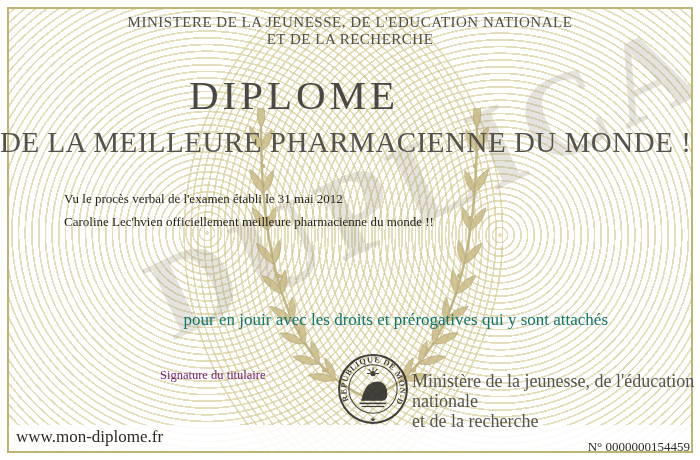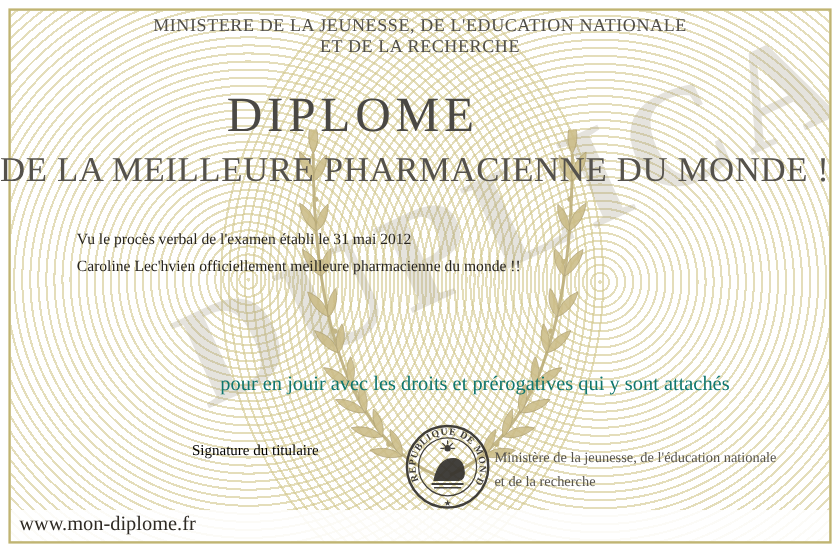--- a/index.html
+++ b/index.html
@@ -33,22 +33,22 @@
     background:rgba(255,255,255,0.88);z-index:3;
   }
   .wreath{position:absolute;left:224px;top:99px;width:272px;height:292px;z-index:4;opacity:.88;}
   .seal{position:absolute;left:336px;top:352px;width:74px;height:74px;z-index:6;opacity:.92;}
   .txt{position:absolute;z-index:8;}
   .header-block{left:0;width:700px;top:14px;text-align:center;color:#504e49;font-size:15px;line-height:17px;letter-spacing:.5px;}
   .title{left:0;width:588px;top:71px;text-align:center;color:#4a4844;font-size:41px;letter-spacing:4px;}
   .subtitle{left:0;width:608px;top:126px;text-align:left;color:#55524c;font-size:29px;letter-spacing:.5px;white-space:nowrap;}
   .body-block{left:64px;top:187px;color:#26231e;font-size:13px;line-height:23px;}
   .grant-line{left:0;width:608px;top:310px;text-align:right;color:#0f766e;font-size:17px;}
-  .signature-label{left:160px;top:368px;color:#000000;font-size:12.5px;}
-  .ministry-block{left:412px;top:371px;color:#56534d;font-size:12px;line-height:20px;}
+  .signature-label{left:160px;top:368px;color:#701a75;font-size:12.5px;}
+  .ministry-block{left:412px;top:371px;color:#56534d;font-size:18px;line-height:20px;}
   .footer-site{left:16px;top:427px;color:#2e2a24;font-size:17px;z-index:8;}
   .footer-serial{right:10px;top:439px;color:#2e2a24;font-size:13px;z-index:8;}
 </style>
 </head>
 <body>
 
 <div class="certificate">
 
   <div class="bg">
     <div class="rosette left"></div>
@@ -137,14 +137,15 @@
         <line x1="32" y1="17" x2="33.7" y2="18.7"></line>
         <line x1="40" y1="17" x2="38.3" y2="18.7"></line>
       </g>
       <path d="M25,47 q3,-14 11,-17 q11,-3 13,7 q2,9 -4,10 l-20,0 z" stroke-width="1"></path>
       <line x1="23" y1="50" x2="49" y2="50" stroke-width="1.6"></line>
       <line x1="25" y1="53" x2="47" y2="53" stroke-width="1.2"></line>
     </g>
   </svg>
 
   <div class="txt footer-site">www.mon-diplome.fr</div>
+  <div class="txt footer-serial">N° 0000000154459</div>
 
 </div>
 
 </body></html>

